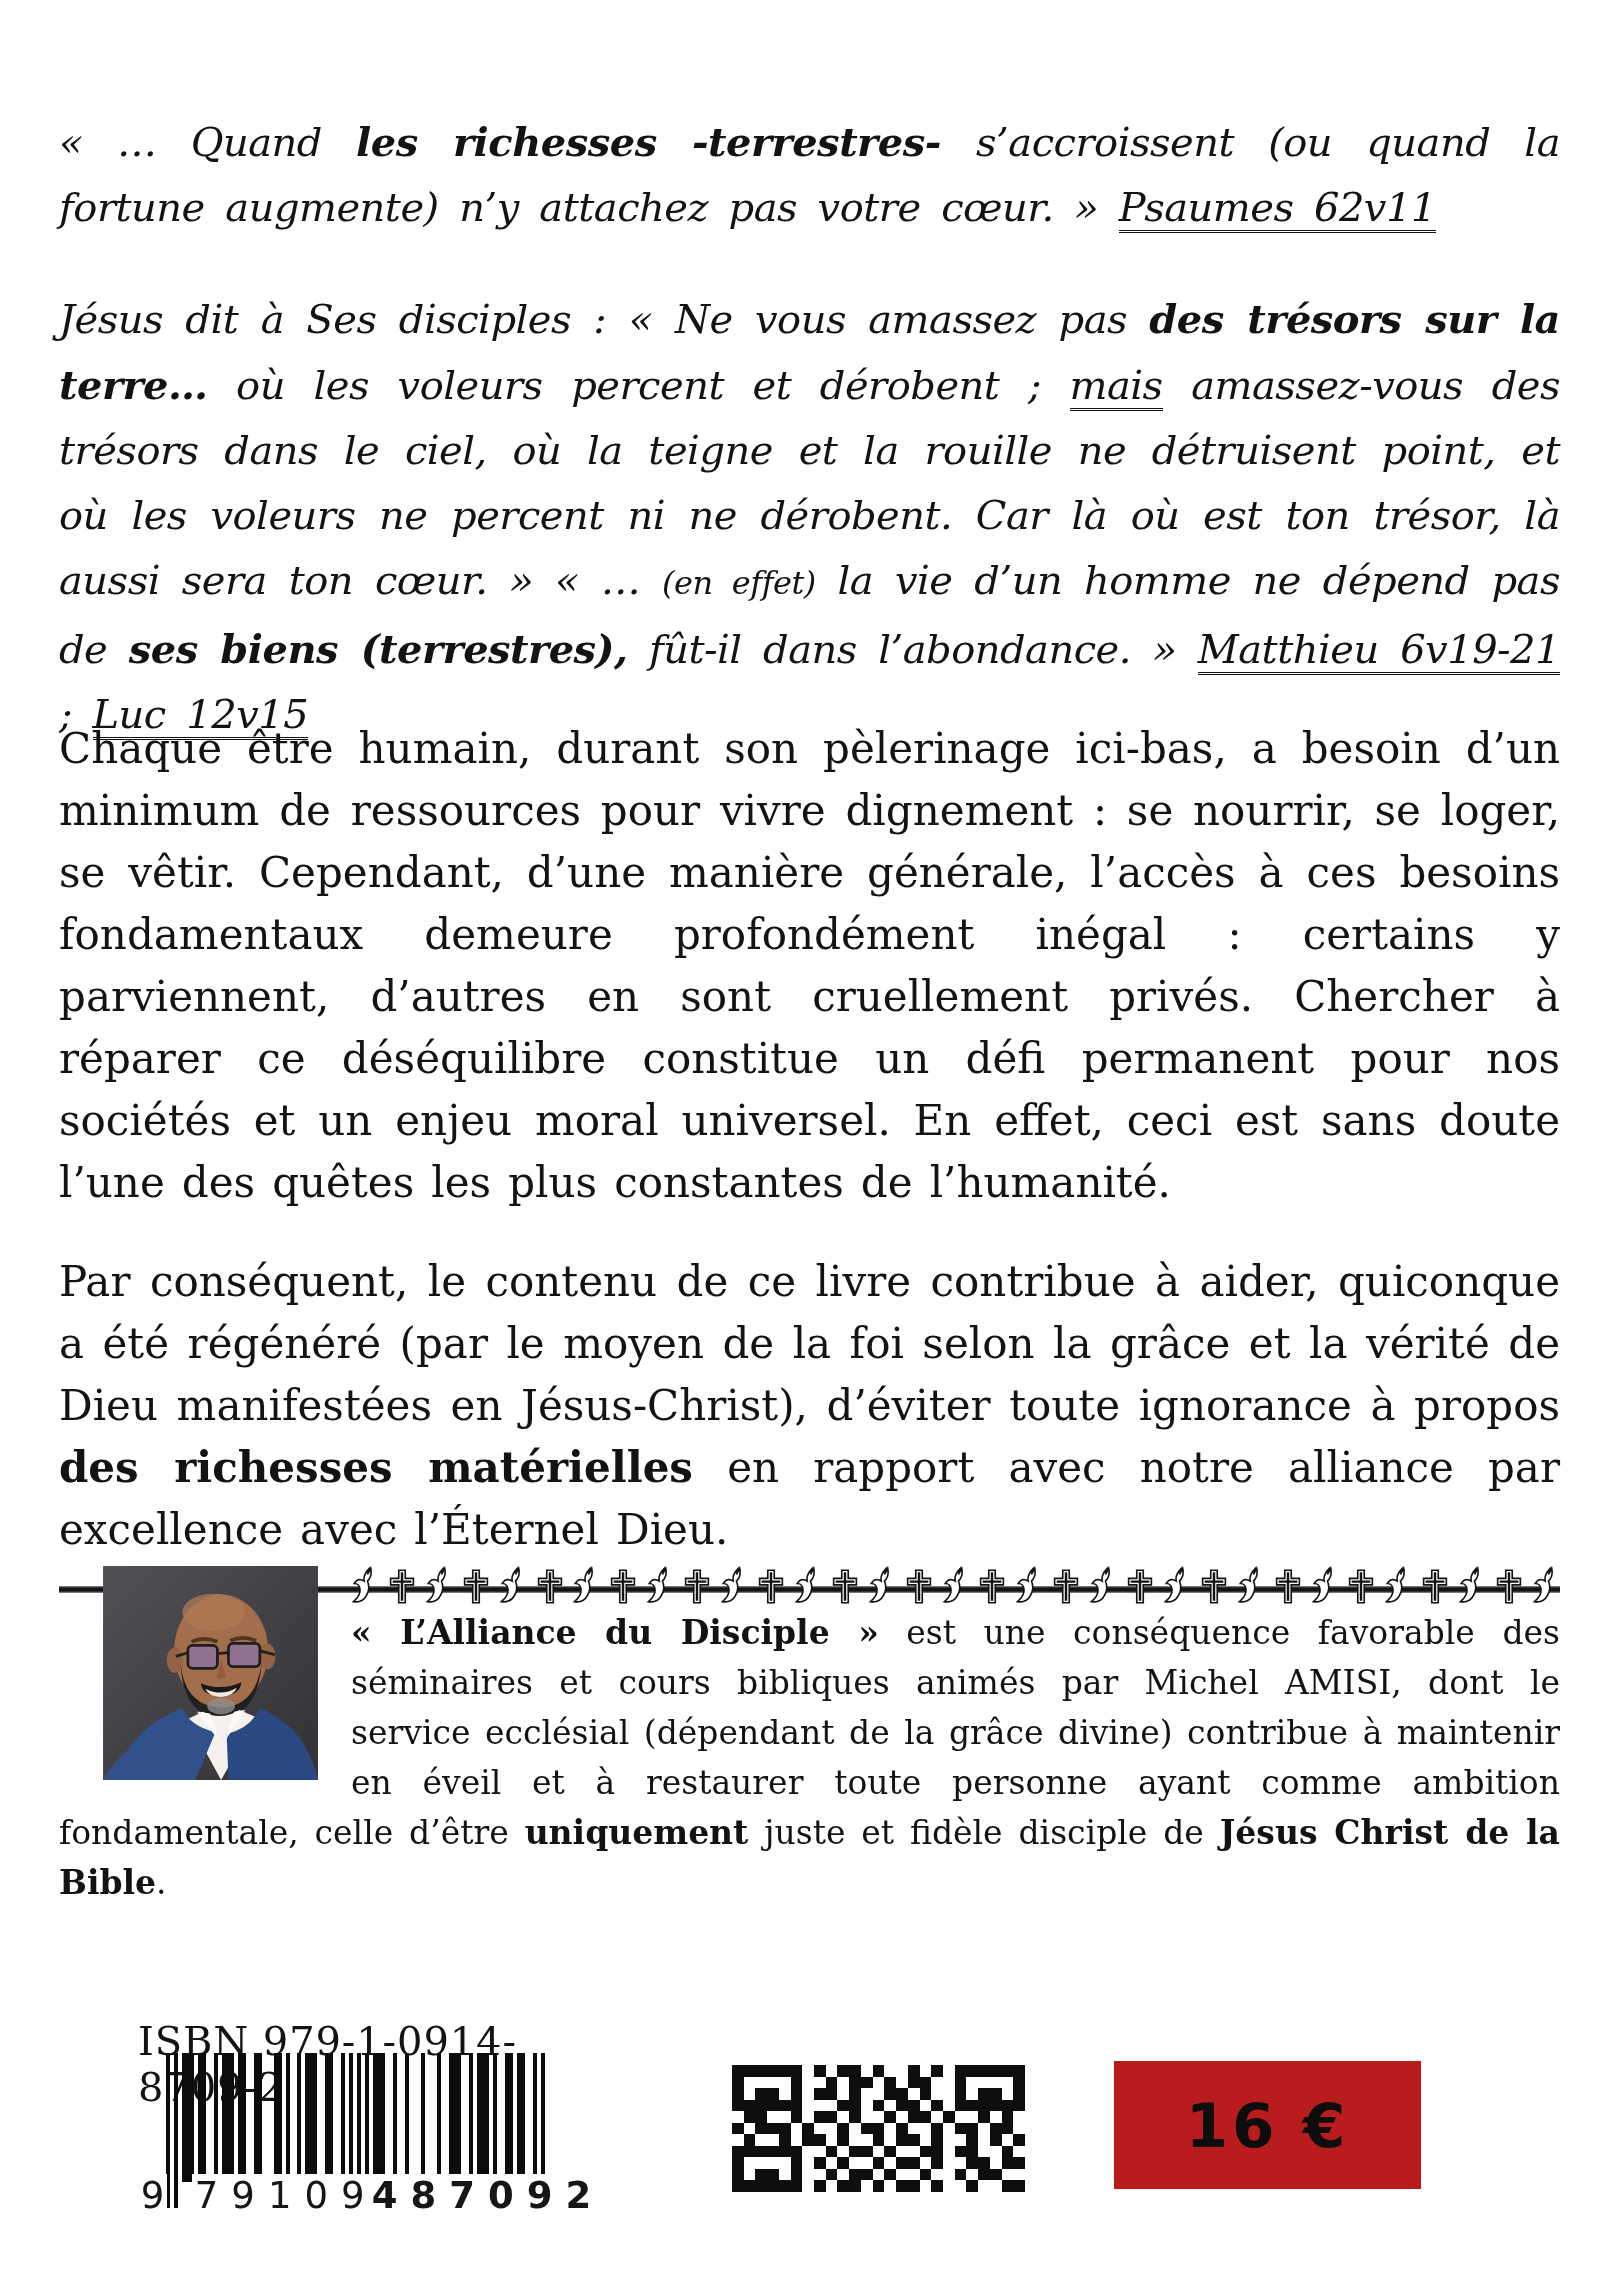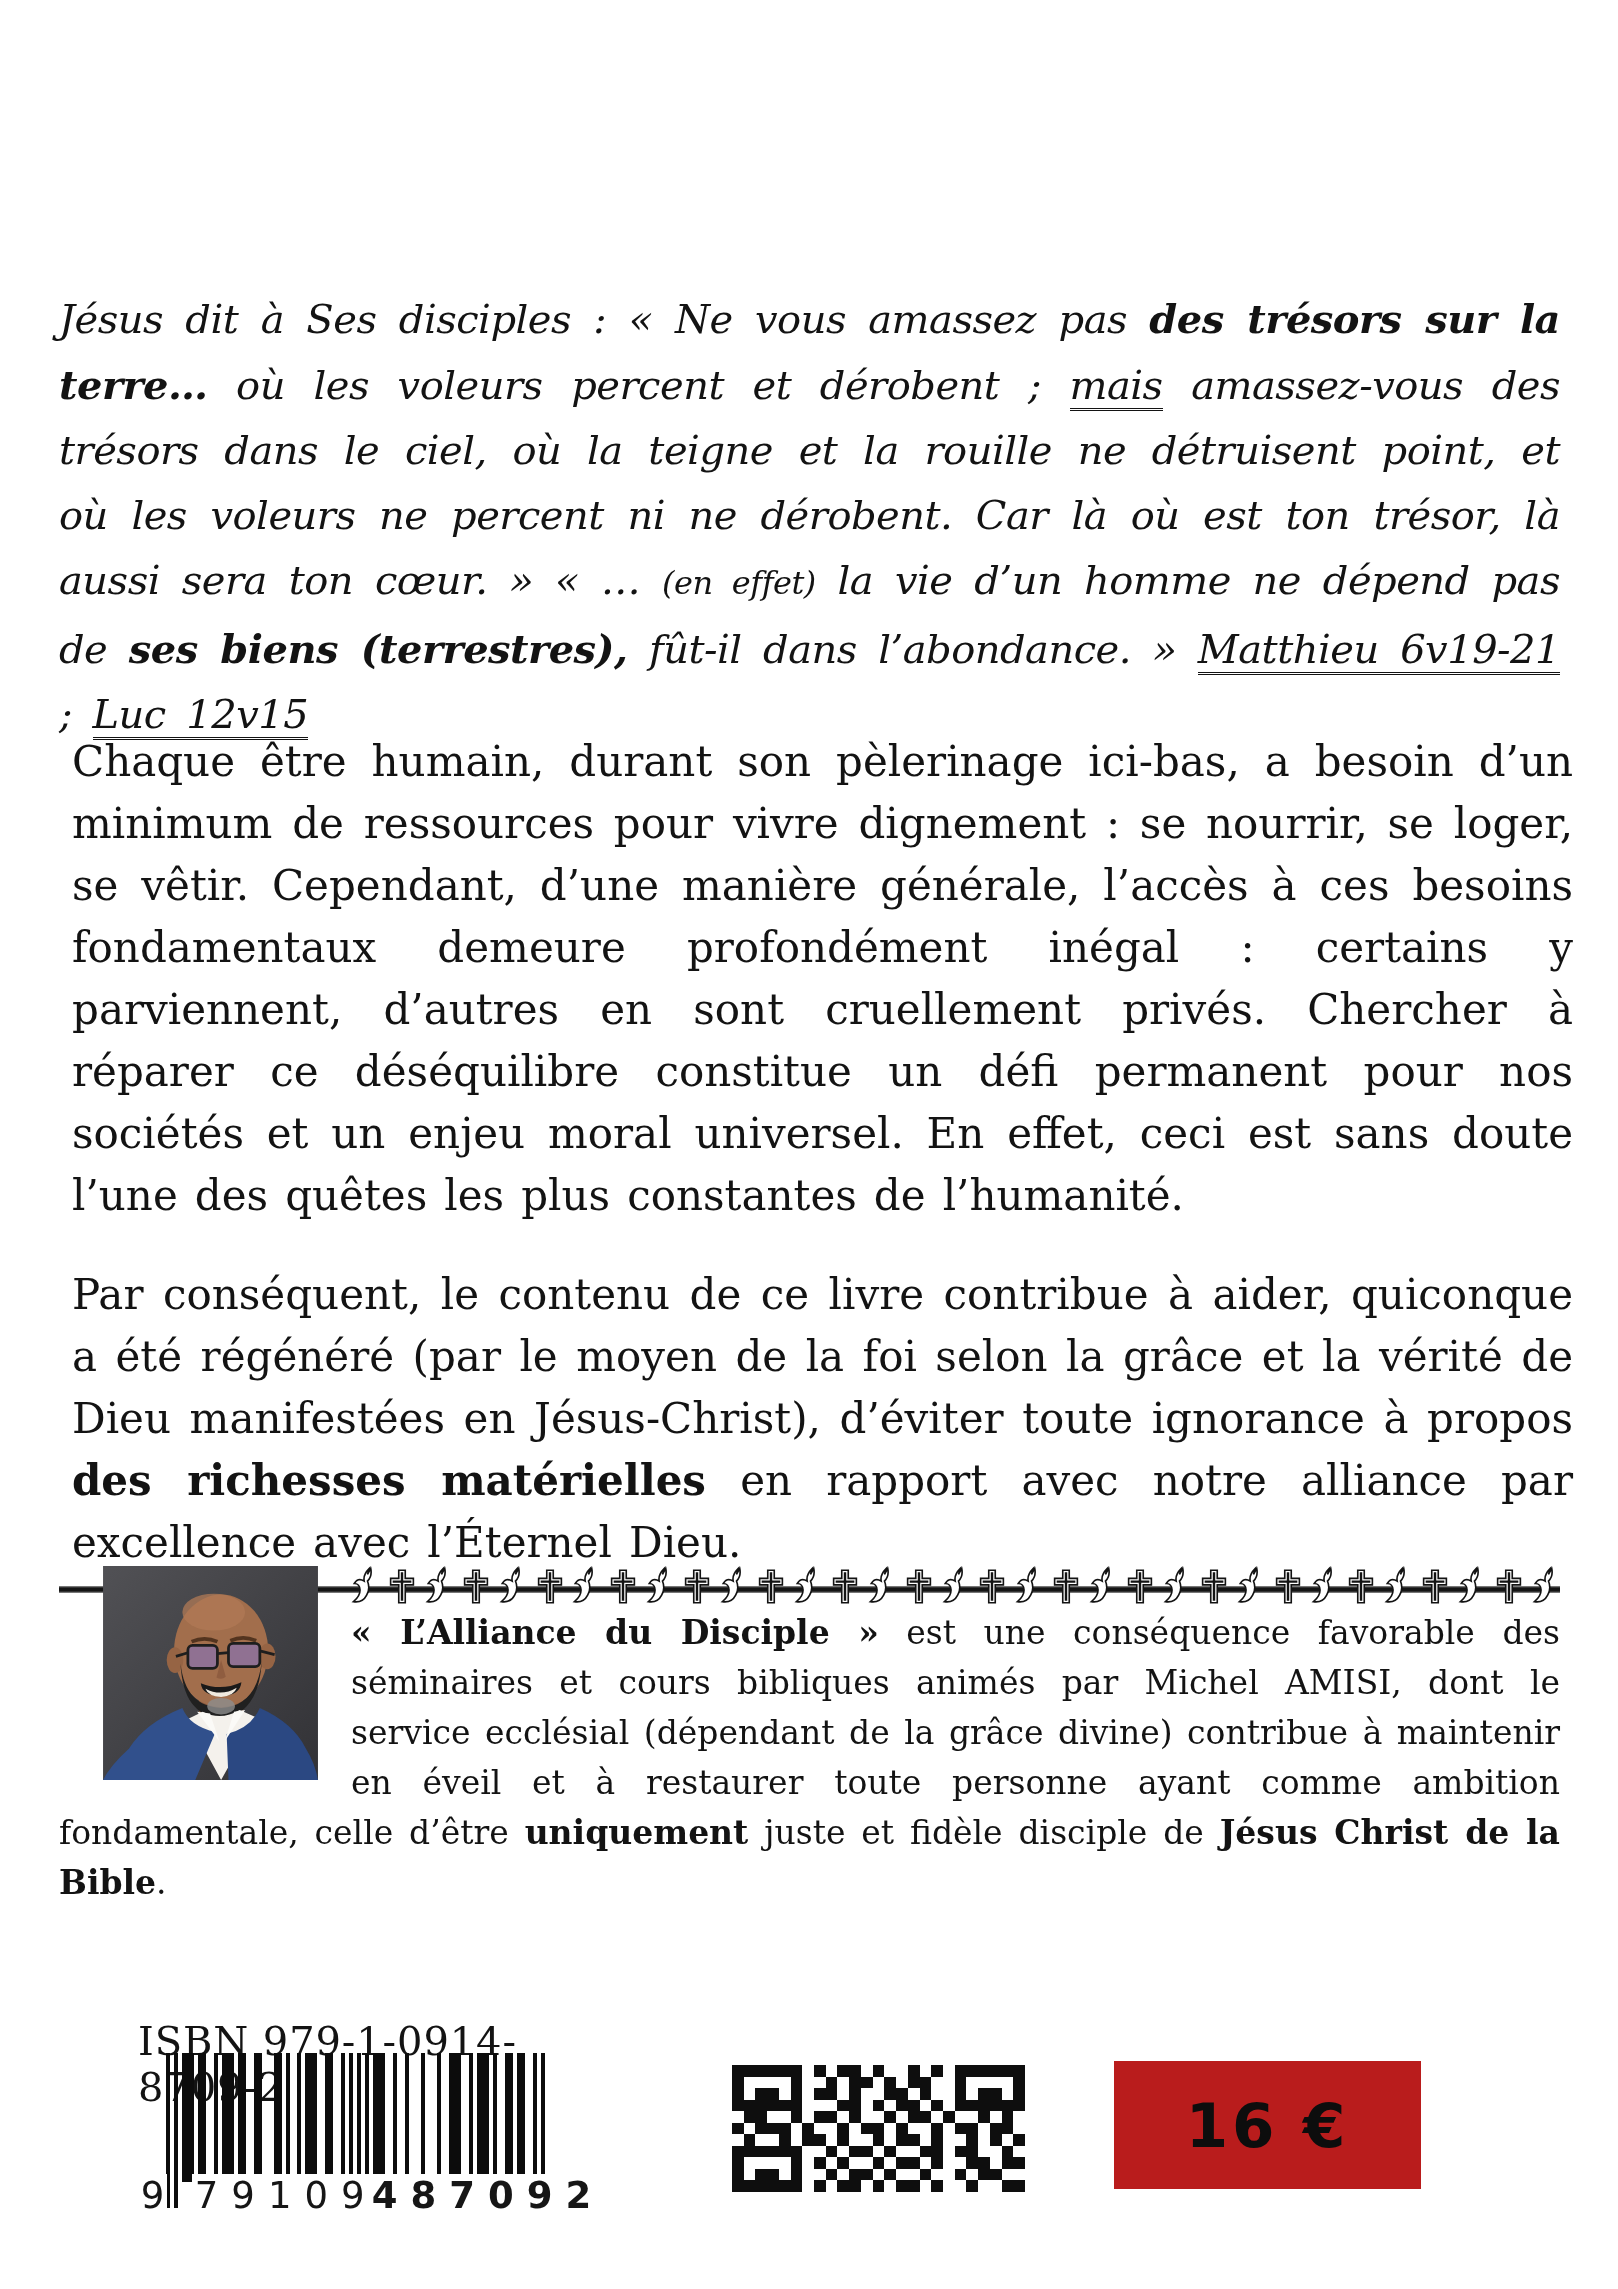--- a/index.html
+++ b/index.html
@@ -17,21 +17,21 @@
     font-family:"DejaVu Serif", serif;
     font-style:italic;
     font-size:40px; line-height:65px;
     letter-spacing:-0.5px; word-spacing:8.3px;
     text-align:justify;
   }
   .q1{top:109px;}
   .q2{top:286px;}
   
   .para{
-    position:absolute; left:59px; width:1501px; margin:13px;
+    position:absolute; left:59px; width:1501px; margin:0;
     font-size:42px; line-height:62px;
     word-spacing:3.7px;
     text-align:justify;
   }
   .p1{top:718px;}
   .p2{top:1251px;}
   
   .b{font-weight:bold;}
   .u{border-bottom:3.7px double #131313;}
   .sm{font-size:0.8em;}
@@ -94,20 +94,21 @@
   .price span{
     font-family:"DejaVu Sans", sans-serif;
     font-weight:bold; font-size:61px; letter-spacing:3.7px; color:#0d0d0d;
   }
 </style>
 </head>
 <body>
 
 <div class="page">
 
+  <div class="q q1"><span>« … Quand </span><span class="b">les richesses -terrestres- </span><span>s’accroissent (ou quand la fortune augmente) n’y attachez pas votre cœur. » </span><span class="u">Psaumes 62v11</span></div>
   <div class="q q2"><span>Jésus dit à Ses disciples : « Ne vous amassez pas </span><span class="b">des trésors sur la terre…</span><span> où les voleurs percent et dérobent ; </span><span class="u">mais</span><span> amassez-vous des trésors dans le ciel, où la teigne et la rouille ne détruisent point, et où les voleurs ne percent ni ne dérobent. Car là où est ton trésor, là aussi sera ton cœur. » « … </span><span class="sm">(en effet)</span><span> la vie d’un homme ne dépend pas de </span><span class="b">ses biens (terrestres),</span><span> fût-il dans l’abondance. » </span><span class="u">Matthieu 6v19-21</span><span> ; </span><span class="u">Luc 12v15</span></div>
 
   <p class="para p1"><span>Chaque être humain, durant son pèlerinage ici-bas, a besoin d’un minimum de ressources pour vivre dignement : se nourrir, se loger, se vêtir. Cependant, d’une manière générale, l’accès à ces besoins fondamentaux demeure profondément inégal : certains y parviennent, d’autres en sont cruellement privés. Chercher à réparer ce déséquilibre constitue un défi permanent pour nos sociétés et un enjeu moral universel. En effet, ceci est sans doute l’une des quêtes les plus constantes de l’humanité.</span></p>
   <p class="para p2"><span>Par conséquent, le contenu de ce livre contribue à aider, quiconque a été régénéré (par le moyen de la foi selon la grâce et la vérité de Dieu manifestées en Jésus-Christ), d’éviter toute ignorance à propos </span><span class="b">des richesses matérielles</span><span> en rapport avec notre alliance par excellence avec l’Éternel Dieu.</span></p>
 
   <div class="divider"></div>
 
   <div class="author">
     <div class="photo">
       <svg viewBox="0 0 233 232" width="215" height="214" xmlns="http://www.w3.org/2000/svg">

